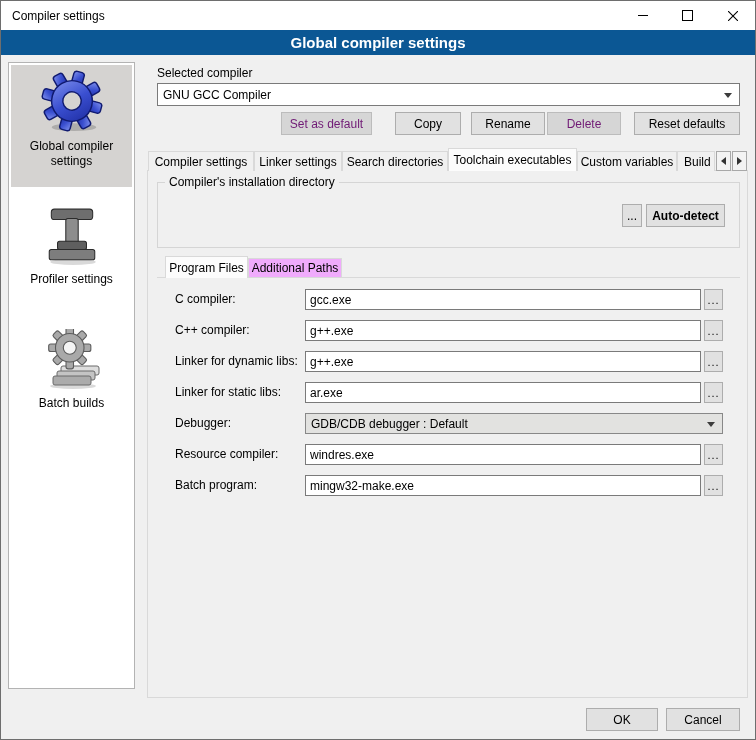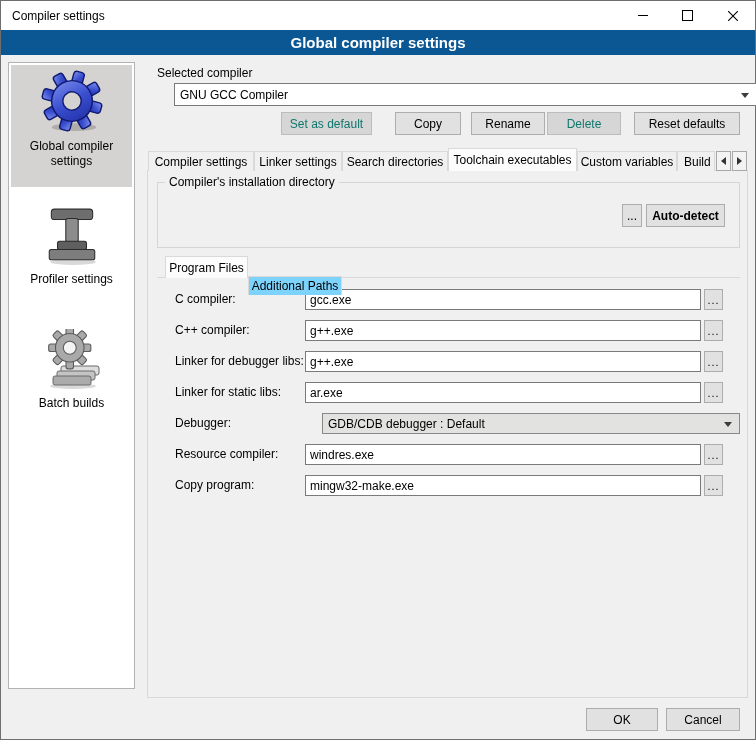--- a/index.html
+++ b/index.html
@@ -23,25 +23,25 @@
   .side-item{position:absolute;left:2px;width:121px;display:flex;flex-direction:column;align-items:center;cursor:default;}
   .side-item.selected{background:#d5d3d1;}
   .side-label{text-align:center;line-height:15px;margin-top:4px;width:112px;}
   .s0{top:2px;height:122px;padding-top:5px;box-sizing:border-box;}
   .s1{top:142px;height:92px;}
   .s2{top:266px;height:92px;}
 
   
   .btn{position:absolute;height:23px;background:#e1e1e1;border:1px solid #adadad;font-family:inherit;font-size:12px;
        display:flex;align-items:center;justify-content:center;padding:0;cursor:default;box-sizing:border-box;color:#000;}
-  .btn.disabled{background:#d6d6d6;border-color:#bcbcbc;color:#0f766e;}
+  .btn.disabled{background:#d6d6d6;border-color:#bcbcbc;color:#701a75;}
 
   
   .combo{position:absolute;background:#fff;border:1px solid #7a7a7a;display:flex;align-items:center;
-         padding-left:5px;box-sizing:border-box;overflow:hidden;white-space:nowrap;margin-left:17px;}
+         padding-left:5px;box-sizing:border-box;overflow:hidden;white-space:nowrap;}
   .combo.gray{background:#e2e2e0;border-color:#888;}
   .combo .arrow{position:absolute;right:7px;top:50%;margin-top:-2px;width:0;height:0;
                 border-left:4px solid transparent;border-right:4px solid transparent;border-top:5px solid #3c3c3c;}
   #compiler-combo{left:157px;top:83px;width:583px;height:23px;}
 
   
   .lbl{position:absolute;white-space:nowrap;}
   #selected-compiler-label{left:157px;top:66px;}
 
   
@@ -74,21 +74,21 @@
   .groupbox{position:absolute;left:157px;top:182px;width:583px;height:66px;border:1px solid #d5d5d5;box-sizing:border-box;z-index:2;}
   .gtitle{position:absolute;left:7px;top:-8px;background:#f0f0f0;padding:0 4px;white-space:nowrap;}
   .textbox{position:absolute;left:8px;top:21px;width:452px;height:23px;background:#fff;border:1px solid #0078d7;
            display:flex;align-items:center;padding-left:2px;box-sizing:border-box;overflow:hidden;}
   .textbox .sel{background:#0078d7;color:#fff;padding:1px 2px;white-space:nowrap;}
   #gb-browse{left:464px;top:21px;width:20px;height:23px;}
   #gb-autodetect{left:488px;top:21px;width:79px;height:23px;font-weight:bold;}
   .note{position:absolute;left:8px;top:48px;width:570px;color:#a52a1a;white-space:nowrap;overflow:hidden;}
 
   
-  .subtab{position:absolute;top:276px;height:19px;background:#7dd3fc;border:1px solid #d9d9d9;border-bottom:none;
+  .subtab{position:absolute;top:258px;height:19px;background:#f0abfc;border:1px solid #d9d9d9;border-bottom:none;
           display:flex;align-items:center;justify-content:center;white-space:nowrap;z-index:3;box-sizing:border-box;cursor:default;}
   .subtab.active{top:256px;height:22px;background:#fcfcfc;z-index:4;}
   .st0{left:165px;width:83px;}
   .st1{left:248px;width:94px;}
   .subtab-line{position:absolute;left:157px;top:277px;width:583px;height:1px;background:#d9d9d9;z-index:2;}
 
   
   .frow{position:absolute;left:157px;width:583px;height:21px;z-index:2;}
   .flabel{position:absolute;left:18px;top:3px;white-space:nowrap;}
   .finput{position:absolute;left:148px;top:0;width:396px;height:21px;border:1px solid #7a7a7a;background:#fff;
@@ -259,21 +259,21 @@
     <span class="flabel">C compiler:</span>
     <input class="finput" value="gcc.exe" style="">
     <button class="btn fbrowse">...</button>
   </div>
   <div class="frow r1">
     <span class="flabel">C++ compiler:</span>
     <input class="finput" value="g++.exe" style="">
     <button class="btn fbrowse">...</button>
   </div>
   <div class="frow r2">
-    <span class="flabel">Linker for debugger libs:</span>
+    <span class="flabel">Linker for dynamic libs:</span>
     <input class="finput" value="g++.exe" style="">
     <button class="btn fbrowse">...</button>
   </div>
   <div class="frow r3">
     <span class="flabel">Linker for static libs:</span>
     <input class="finput" value="ar.exe" style="">
     <button class="btn fbrowse">...</button>
   </div>
   <div class="frow r4">
     <span class="flabel">Debugger:</span>
@@ -281,21 +281,21 @@
       <span>GDB/CDB debugger : Default</span>
       <span class="arrow"></span>
     </div>
   </div>
   <div class="frow r5">
     <span class="flabel">Resource compiler:</span>
     <input class="finput" value="windres.exe" style="">
     <button class="btn fbrowse">...</button>
   </div>
   <div class="frow r6">
-    <span class="flabel">Copy program:</span>
+    <span class="flabel">Batch program:</span>
     <input class="finput" value="mingw32-make.exe" style="">
     <button class="btn fbrowse">...</button>
   </div>
 
   <button class="btn" id="ok-btn">OK</button>
   <button class="btn" id="cancel-btn">Cancel</button>
 
 </div>
 
 </body></html>

